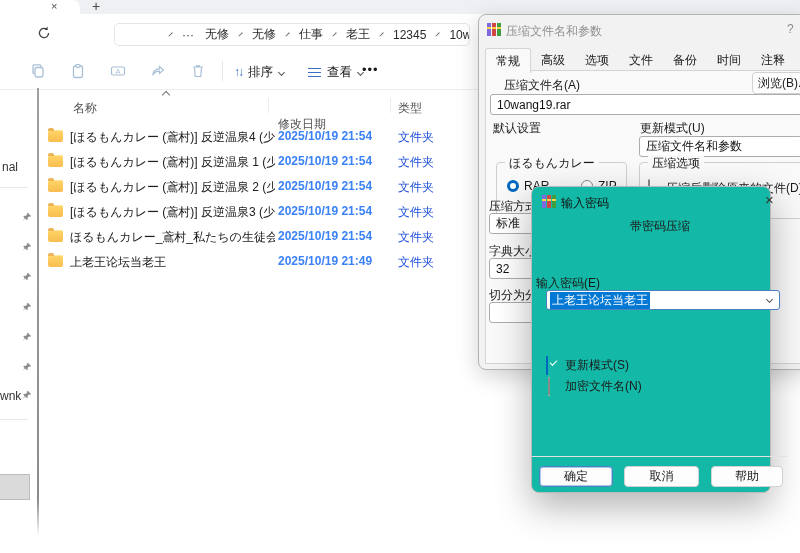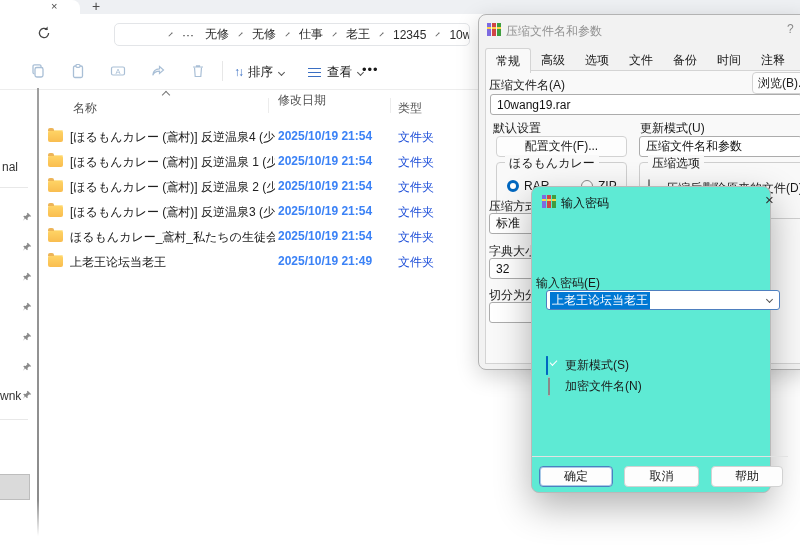--- a/index.html
+++ b/index.html
@@ -71,21 +71,21 @@
   
   .rardlg { left:478px; top:14px; width:330px; height:356px; background:#f2f2f2; border:1px solid #b3b3b3;
             border-radius:8px; box-shadow:0 6px 22px rgba(0,0,0,.18); overflow:hidden; z-index:10; }
   .rardlg .title { position:absolute; left:27px; top:8px; font-size:12px; color:#929292; }
   .rardlg .tabs { position:absolute; left:6px; top:33px; display:flex; z-index:2; }
   .rtab { padding:4px 10px 3px; font-size:12px; color:#1a1a1a; }
   .rtab.active { background:#f9f9f9; border:1px solid #d4d4d4; border-bottom:none; border-radius:3px 3px 0 0; }
   .rpanel { position:absolute; left:6px; top:55px; width:330px; height:294px; background:#f9f9f9; border:1px solid #d4d4d4; }
 
   
-  .pwdlg { left:531px; top:186px; width:240px; height:307px; background:#5eead4; border:1px solid #b9b9b9;
+  .pwdlg { left:531px; top:186px; width:240px; height:307px; background:#14b8a6; border:1px solid #b9b9b9;
            border-radius:8px; box-shadow:0 14px 36px rgba(0,0,0,.30); z-index:20; }
   .pwdlg .title { position:absolute; left:29px; top:8px; font-size:12px; color:#111; }
   .pw-combo { position:absolute; left:14px; top:103px; width:234px; height:20px; background:#fff;
               border:1px solid #4e7fbf; border-radius:3px; display:flex; align-items:center; padding:0 3px; }
   .pw-sel { background:#0078d4; color:#fff; font-size:12px; padding:0 2px; white-space:nowrap; }
 </style>
 </head>
 <body>
 
 <div id="stage">
@@ -149,21 +149,21 @@
   <div class="abs cmdgroup" style="left:308px">
     <span class="viewlines"></span>
     <span>查看</span>
     <span class="chev-d"></span>
   </div>
   <div class="abs morebtn" style="left:362px">•••</div>
 
   <div class="abs sortcaret"></div>
   <div class="abs colhead" style="left:73px;top:100px">名称</div>
   <div class="abs colline" style="left:268px"></div>
-  <div class="abs colhead" style="left:278px;top:92px">修改日期</div>
+  <div class="abs colhead" style="left:278px;top:116px">修改日期</div>
   <div class="abs colline" style="left:390px"></div>
   <div class="abs colhead" style="left:398px;top:100px">类型</div>
 
   <div class="abs frow" style="top:124px">
     <span class="folder"></span>
     <span class="fname">[ほるもんカレー (鳶村)] 反逆温泉4 (少...</span>
     <span class="fdate">2025/10/19 21:54</span>
     <span class="ftype">文件夹</span>
   </div>
   <div class="abs frow" style="top:149px">
@@ -238,29 +238,28 @@
       <div class="rtab active">常规</div>
       <div class="rtab">高级</div>
       <div class="rtab">选项</div>
       <div class="rtab">文件</div>
       <div class="rtab">备份</div>
       <div class="rtab">时间</div>
       <div class="rtab">注释</div>
     </div>
     <div class="rpanel"></div>
 
-    <div class="abs lbl" style="left:10px;top:62px">压缩文件名(A)</div>
+    <div class="abs lbl" style="left:25px;top:62px">压缩文件名(A)</div>
     <div class="abs btn" style="left:273px;top:57px;width:62px;height:22px">浏览(B)...</div>
     <div class="abs fieldbox" style="left:11px;top:79px;width:312px;height:21px">
       <span>10wang19.rar</span>
     </div>
 
     <div class="abs lbl" style="left:14px;top:105px">默认设置</div>
     <div class="abs lbl" style="left:161px;top:105px">更新模式(U)</div>
-    <div class="abs btn" style="left:17px;top:121px;width:131px;height:21px">配置文件(F)...</div>
     <div class="abs fieldbox" style="left:160px;top:121px;width:163px;height:21px">
       <span>压缩文件名和参数</span>
     </div>
 
     <div class="abs groupbox" style="left:17px;top:147px;width:131px;height:57px">
       <span class="legend">ほるもんカレー</span>
       <span class="abs radio on" style="left:10px;top:17px"></span>
       <span class="abs lbl" style="left:27px;top:16px">RAR</span>
       <span class="abs radio" style="left:84px;top:17px"></span>
       <span class="abs lbl" style="left:101px;top:16px">ZIP</span>
@@ -285,20 +284,21 @@
 
   <div class="abs pwdlg">
     <span class="abs rar-icon" style="left:10px;top:8px">
         <i></i>
         <i></i>
         <i></i>
       </span>
     <div class="title">输入密码</div>
     <div class="abs" style="left:233px;top:4px;font-size:15px;color:#333">×</div>
 
+    <div class="abs lbl" style="left:0;top:31px;width:256px;text-align:center">带密码压缩</div>
 
     <div class="abs lbl" style="left:4px;top:88px">输入密码(E)</div>
     <div class="pw-combo">
       <span class="pw-sel">上老王论坛当老王</span>
       <span class="chev-d combochev" style="top:6px"></span>
     </div>
 
     <span class="abs cbox on" style="left:14px;top:170px"></span>
     <span class="abs lbl" style="left:33px;top:170px">更新模式(S)</span>
     <span class="abs cbox" style="left:14px;top:191px"></span>

